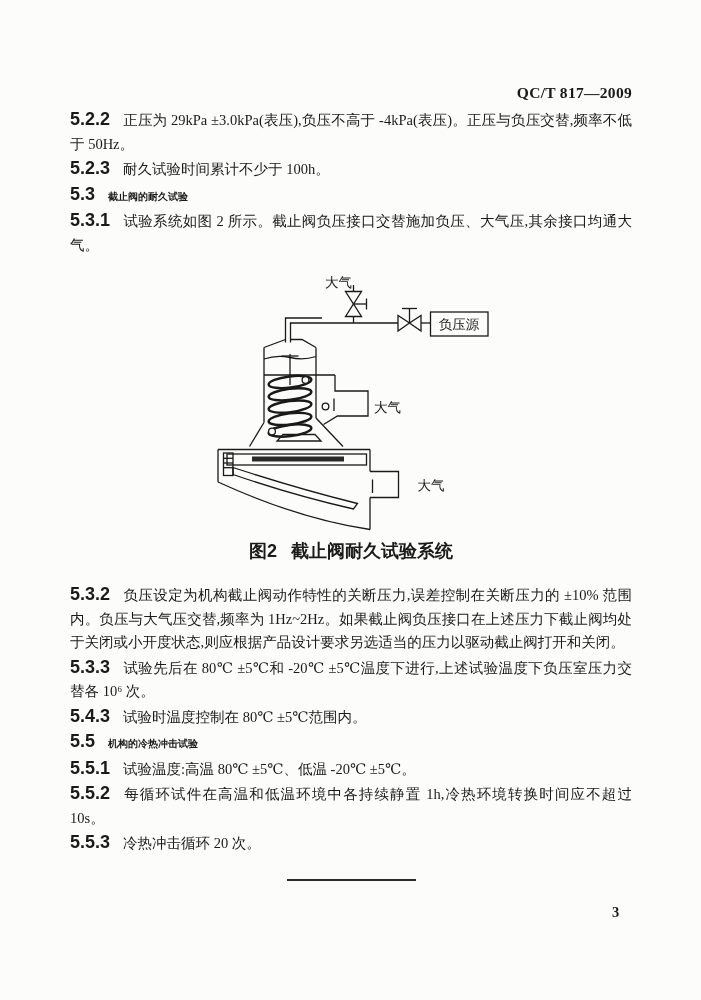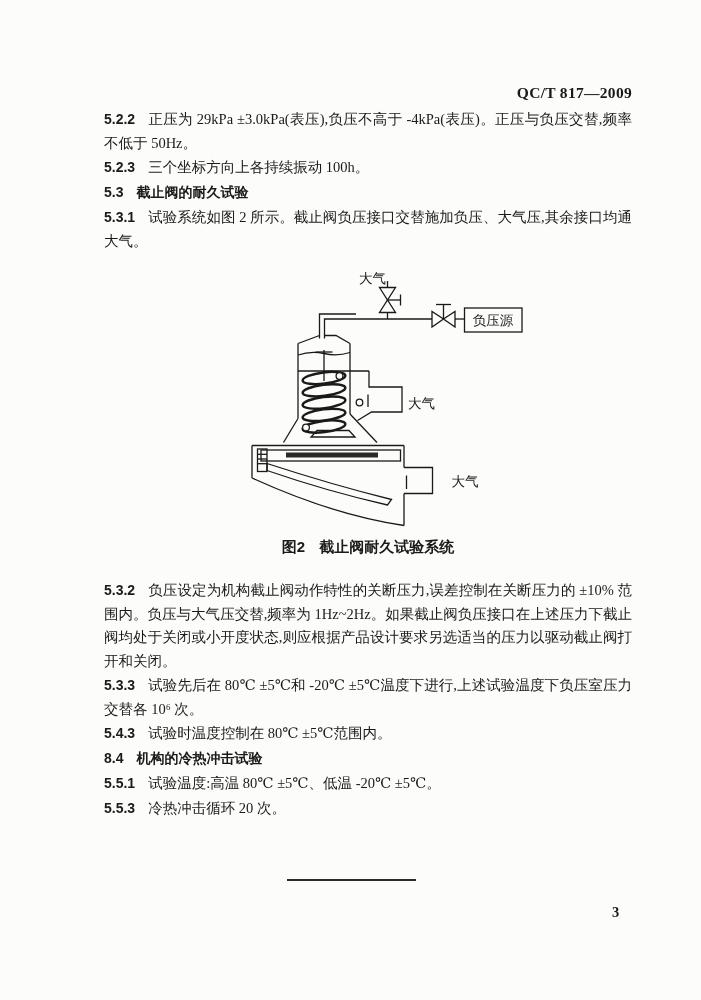--- a/index.html
+++ b/index.html
@@ -2,45 +2,45 @@
 <html><head>
 <meta charset="utf-8">
 <style>
   html,body{margin:0;padding:0;background:#e8e8e8;}
   .page{
     width:701px;height:1000px;position:relative;margin:0 auto;
     background:#fcfcfa;color:#1a1a1a;overflow:hidden;
     font-family:"Liberation Serif","DejaVu Serif",serif;
     font-size:14.5px;line-height:23.5px;
   }
-  .content{padding:0 69px 0 104px;}
+  .content{padding:0 69px 0 70px;}
   .doc-header{
     margin-top:84px;text-align:right;font-weight:bold;
     font-size:15.5px;line-height:17px;letter-spacing:.3px;
     font-family:"Liberation Serif","DejaVu Serif",serif;
   }
   p.clause{margin:0 0 1px 0;text-align:justify;}
   p.first{margin-top:7px;}
   .num{
     font-family:"Liberation Sans","DejaVu Sans",sans-serif;
-    font-weight:bold;font-size:14px;padding-right:13px;margin-top:6px;
+    font-weight:bold;font-size:18px;padding-right:13px;margin-top:6px;
   }
   .heading .ctext{
     font-weight:bold;
-    font-family:Liberation Mono, monospace;
-    font-size:14px;
+    font-family:Liberation Sans, sans-serif;
+    font-size:10px;
   }
   .figure{position:relative;height:270px;margin:13px -70px 0 -70px;}
   .figure svg{display:block;}
   svg text{
     font-family:"Liberation Serif","DejaVu Serif",serif;
     font-size:13.5px;fill:#1a1a1a;
   }
   .caption{
-    text-align:center;font-weight:bold;font-size:15px;line-height:18px;
+    text-align:center;font-weight:bold;font-size:18px;line-height:18px;
     margin:2px 0 23px 0;
     font-family:"Liberation Sans","DejaVu Sans",sans-serif;
   }
   .cap-gap{display:inline-block;width:14px;}
   .footer-rule{
     position:absolute;left:287px;top:879px;width:129px;height:2px;
     background:#2a2a2a;
   }
   .page-num{
     position:absolute;left:612px;top:901px;font-size:14.5px;font-weight:bold;
@@ -49,21 +49,21 @@
 </head>
 <body>
 
 <div class="page">
   <div class="content">
 
     <div class="doc-header">QC/T 817—2009</div>
 
     <p class="clause first"><span class="num">5.2.2</span><span class="ctext">正压为 29kPa ±3.0kPa(表压),负压不高于 -4kPa(表压)。正压与负压交替,频率不低于 50Hz。</span></p>
 
-    <p class="clause"><span class="num">5.2.3</span><span class="ctext">三个坐标方向上各持续振动 100h。</span></p>
+    <p class="clause"><span class="num">5.2.3</span><span class="ctext">耐久试验时间累计不少于 100h。</span></p>
 
     <p class="clause heading"><span class="num">5.3</span><span class="ctext">截止阀的耐久试验</span></p>
 
     <p class="clause"><span class="num">5.3.1</span><span class="ctext">试验系统如图 2 所示。截止阀负压接口交替施加负压、大气压,其余接口均通大气。</span></p>
 
     <div class="figure">
       <svg width="701" height="270" viewBox="0 0 701 270" stroke="#1a1a1a" stroke-width="1.3" fill="none">
 
         <text x="325" y="17" stroke="none" fill="#1a1a1a">大气</text>
         <line x1="353.5" y1="15" x2="353.5" y2="21.5"></line>
@@ -159,24 +159,25 @@
 
     <p class="clause"><span class="num">5.3.2</span><span class="ctext">负压设定为机构截止阀动作特性的关断压力,误差控制在关断压力的 ±10% 范围内。负压与大气压交替,频率为 1Hz~2Hz。如果截止阀负压接口在上述压力下截止阀均处于关闭或小开度状态,则应根据产品设计要求另选适当的压力以驱动截止阀打开和关闭。</span></p>
 
     <p class="clause"><span class="num">5.3.3</span><span class="ctext">试验先后在 80℃ ±5℃和 -20℃ ±5℃温度下进行,上述试验温度下负压室压力交替各 10⁶ 次。</span></p>
 
 
 
 
     <p class="clause"><span class="num">5.4.3</span><span class="ctext">试验时温度控制在 80℃ ±5℃范围内。</span></p>
 
-    <p class="clause heading"><span class="num">8.4</span><span class="ctext">机构的冷热冲击试验</span></p>
+    <p class="clause heading"><span class="num">5.5</span><span class="ctext">机构的冷热冲击试验</span></p>
 
     <p class="clause"><span class="num">5.5.1</span><span class="ctext">试验温度:高温 80℃ ±5℃、低温 -20℃ ±5℃。</span></p>
 
+    <p class="clause"><span class="num">5.5.2</span><span class="ctext">每循环试件在高温和低温环境中各持续静置 1h,冷热环境转换时间应不超过 10s。</span></p>
 
     <p class="clause"><span class="num">5.5.3</span><span class="ctext">冷热冲击循环 20 次。</span></p>
 
   </div>
 
   <div class="footer-rule"></div>
   <div class="page-num">3</div>
 </div>
 
 </body></html>

